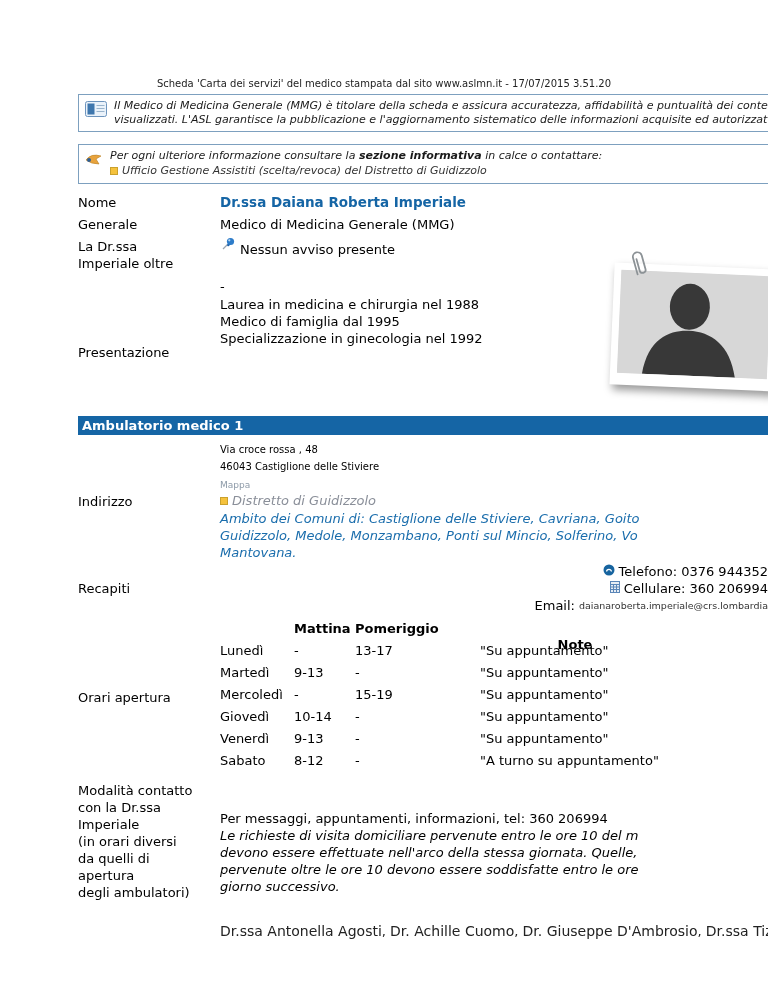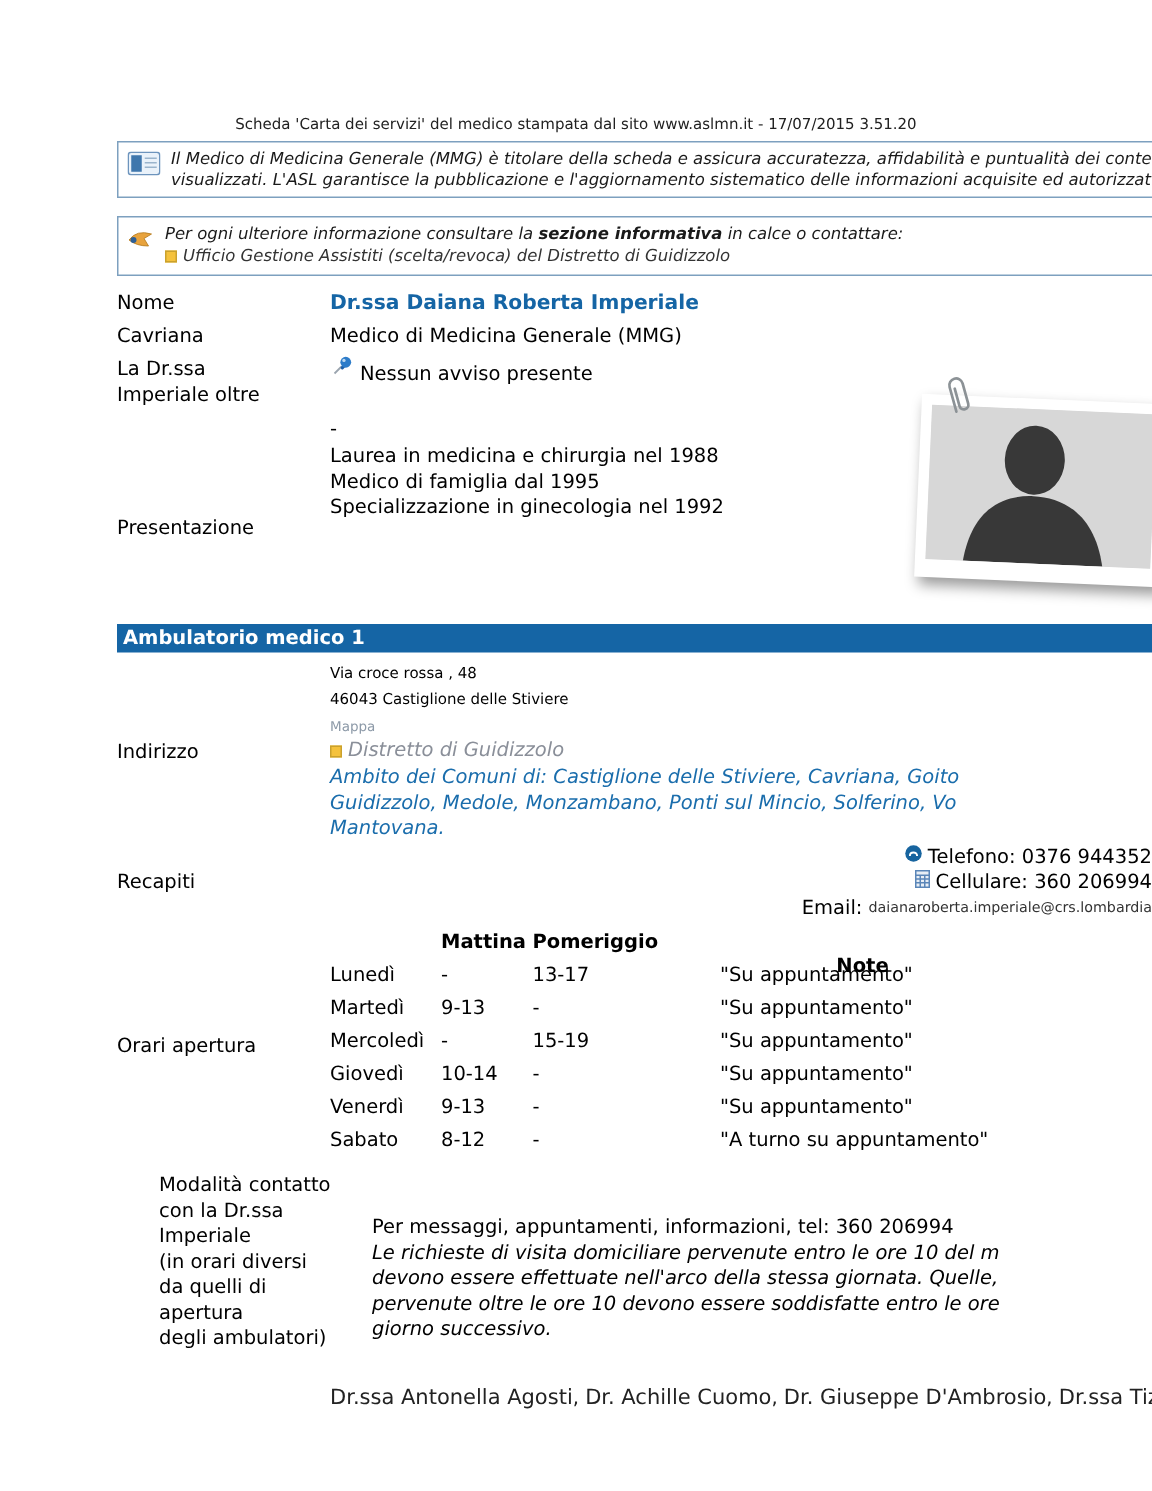--- a/index.html
+++ b/index.html
@@ -52,21 +52,21 @@
 
   .row-orari { margin-top:6px; }
   .sched-row { display:flex; height:22px; align-items:flex-start; font-size:13px; white-space:nowrap; }
   .sc-day { flex:0 0 74px; }
   .sc-mattina { flex:0 0 61px; }
   .sc-pomeriggio { flex:0 0 125px; }
   .sc-note { flex:0 0 190px; }
   .sched-head { font-weight:bold; }
   .sched-head .sc-note { text-align:center;margin-top:16px; }
 
-  .row-modalita { margin-top:8px;margin-left:28px; }
+  .row-modalita { margin-top:8px; }
   .mod-label div { line-height:17px; white-space:nowrap; }
   .mod-val { margin-top:28px; }
   .mod-first { line-height:17px; white-space:nowrap; }
   .mod-italic div { font-style:italic; line-height:17px; white-space:nowrap; }
 
   .subs { margin-left:142px; margin-top:20px; white-space:nowrap; }
   .sub-name { font-size:14px; color:#222; }
   .sub-comma { font-size:13px; color:#222; }
 
   .photo { position:absolute; left:612px; top:266px; background:#fff; padding:7px 7px 12px 7px;
@@ -116,21 +116,21 @@
     </div>
 
     <div class="rows">
 
       <div class="row row-nome">
         <div class="lbl" data-bind="profile.nome_label">Nome</div>
         <div class="val name" data-bind="profile.nome">Dr.ssa Daiana Roberta Imperiale</div>
       </div>
 
       <div class="row row-tipologia">
-        <div class="lbl" data-bind="profile.tipologia_label">Cavriana</div>
+        <div class="lbl" data-bind="profile.tipologia_label">Generale</div>
         <div class="val" data-bind="profile.tipologia">Medico di Medicina Generale (MMG)</div>
       </div>
 
       <div class="row row-avvisa">
         <div class="lbl">
             <div>La Dr.ssa</div>
             <div>Imperiale oltre</div>
           </div>
         <div class="val avviso-val">
           <span class="pin">

